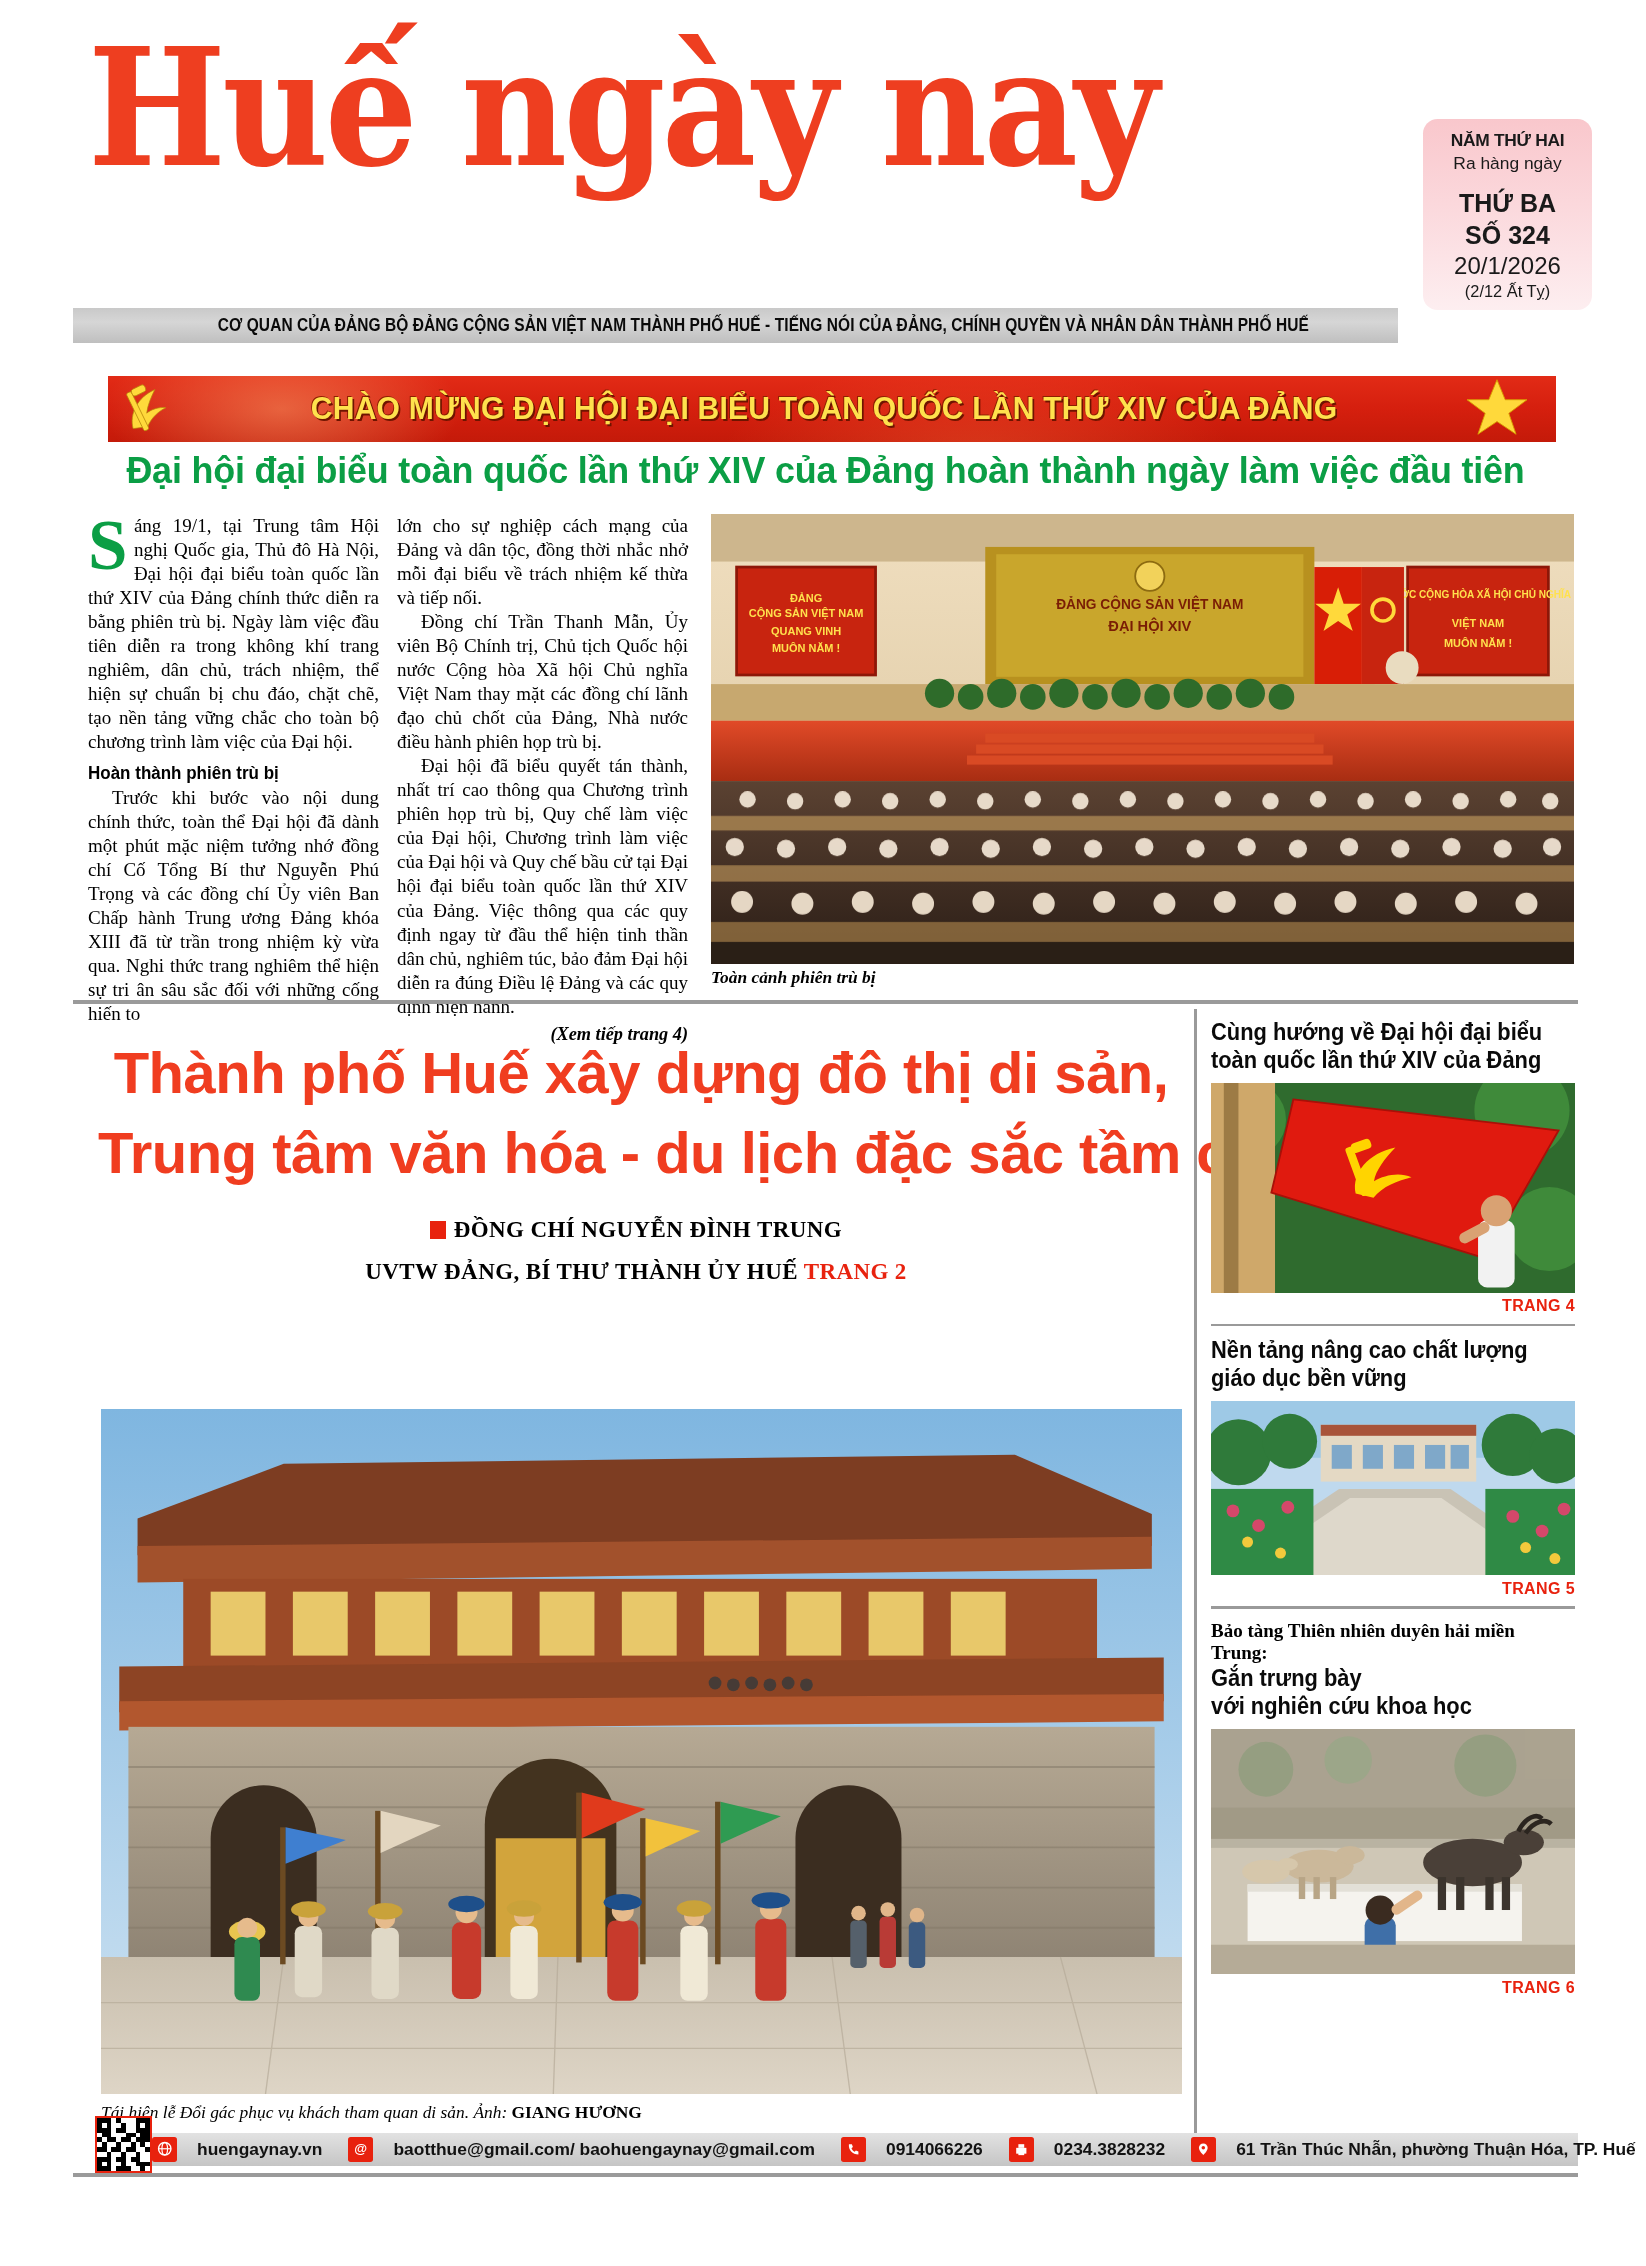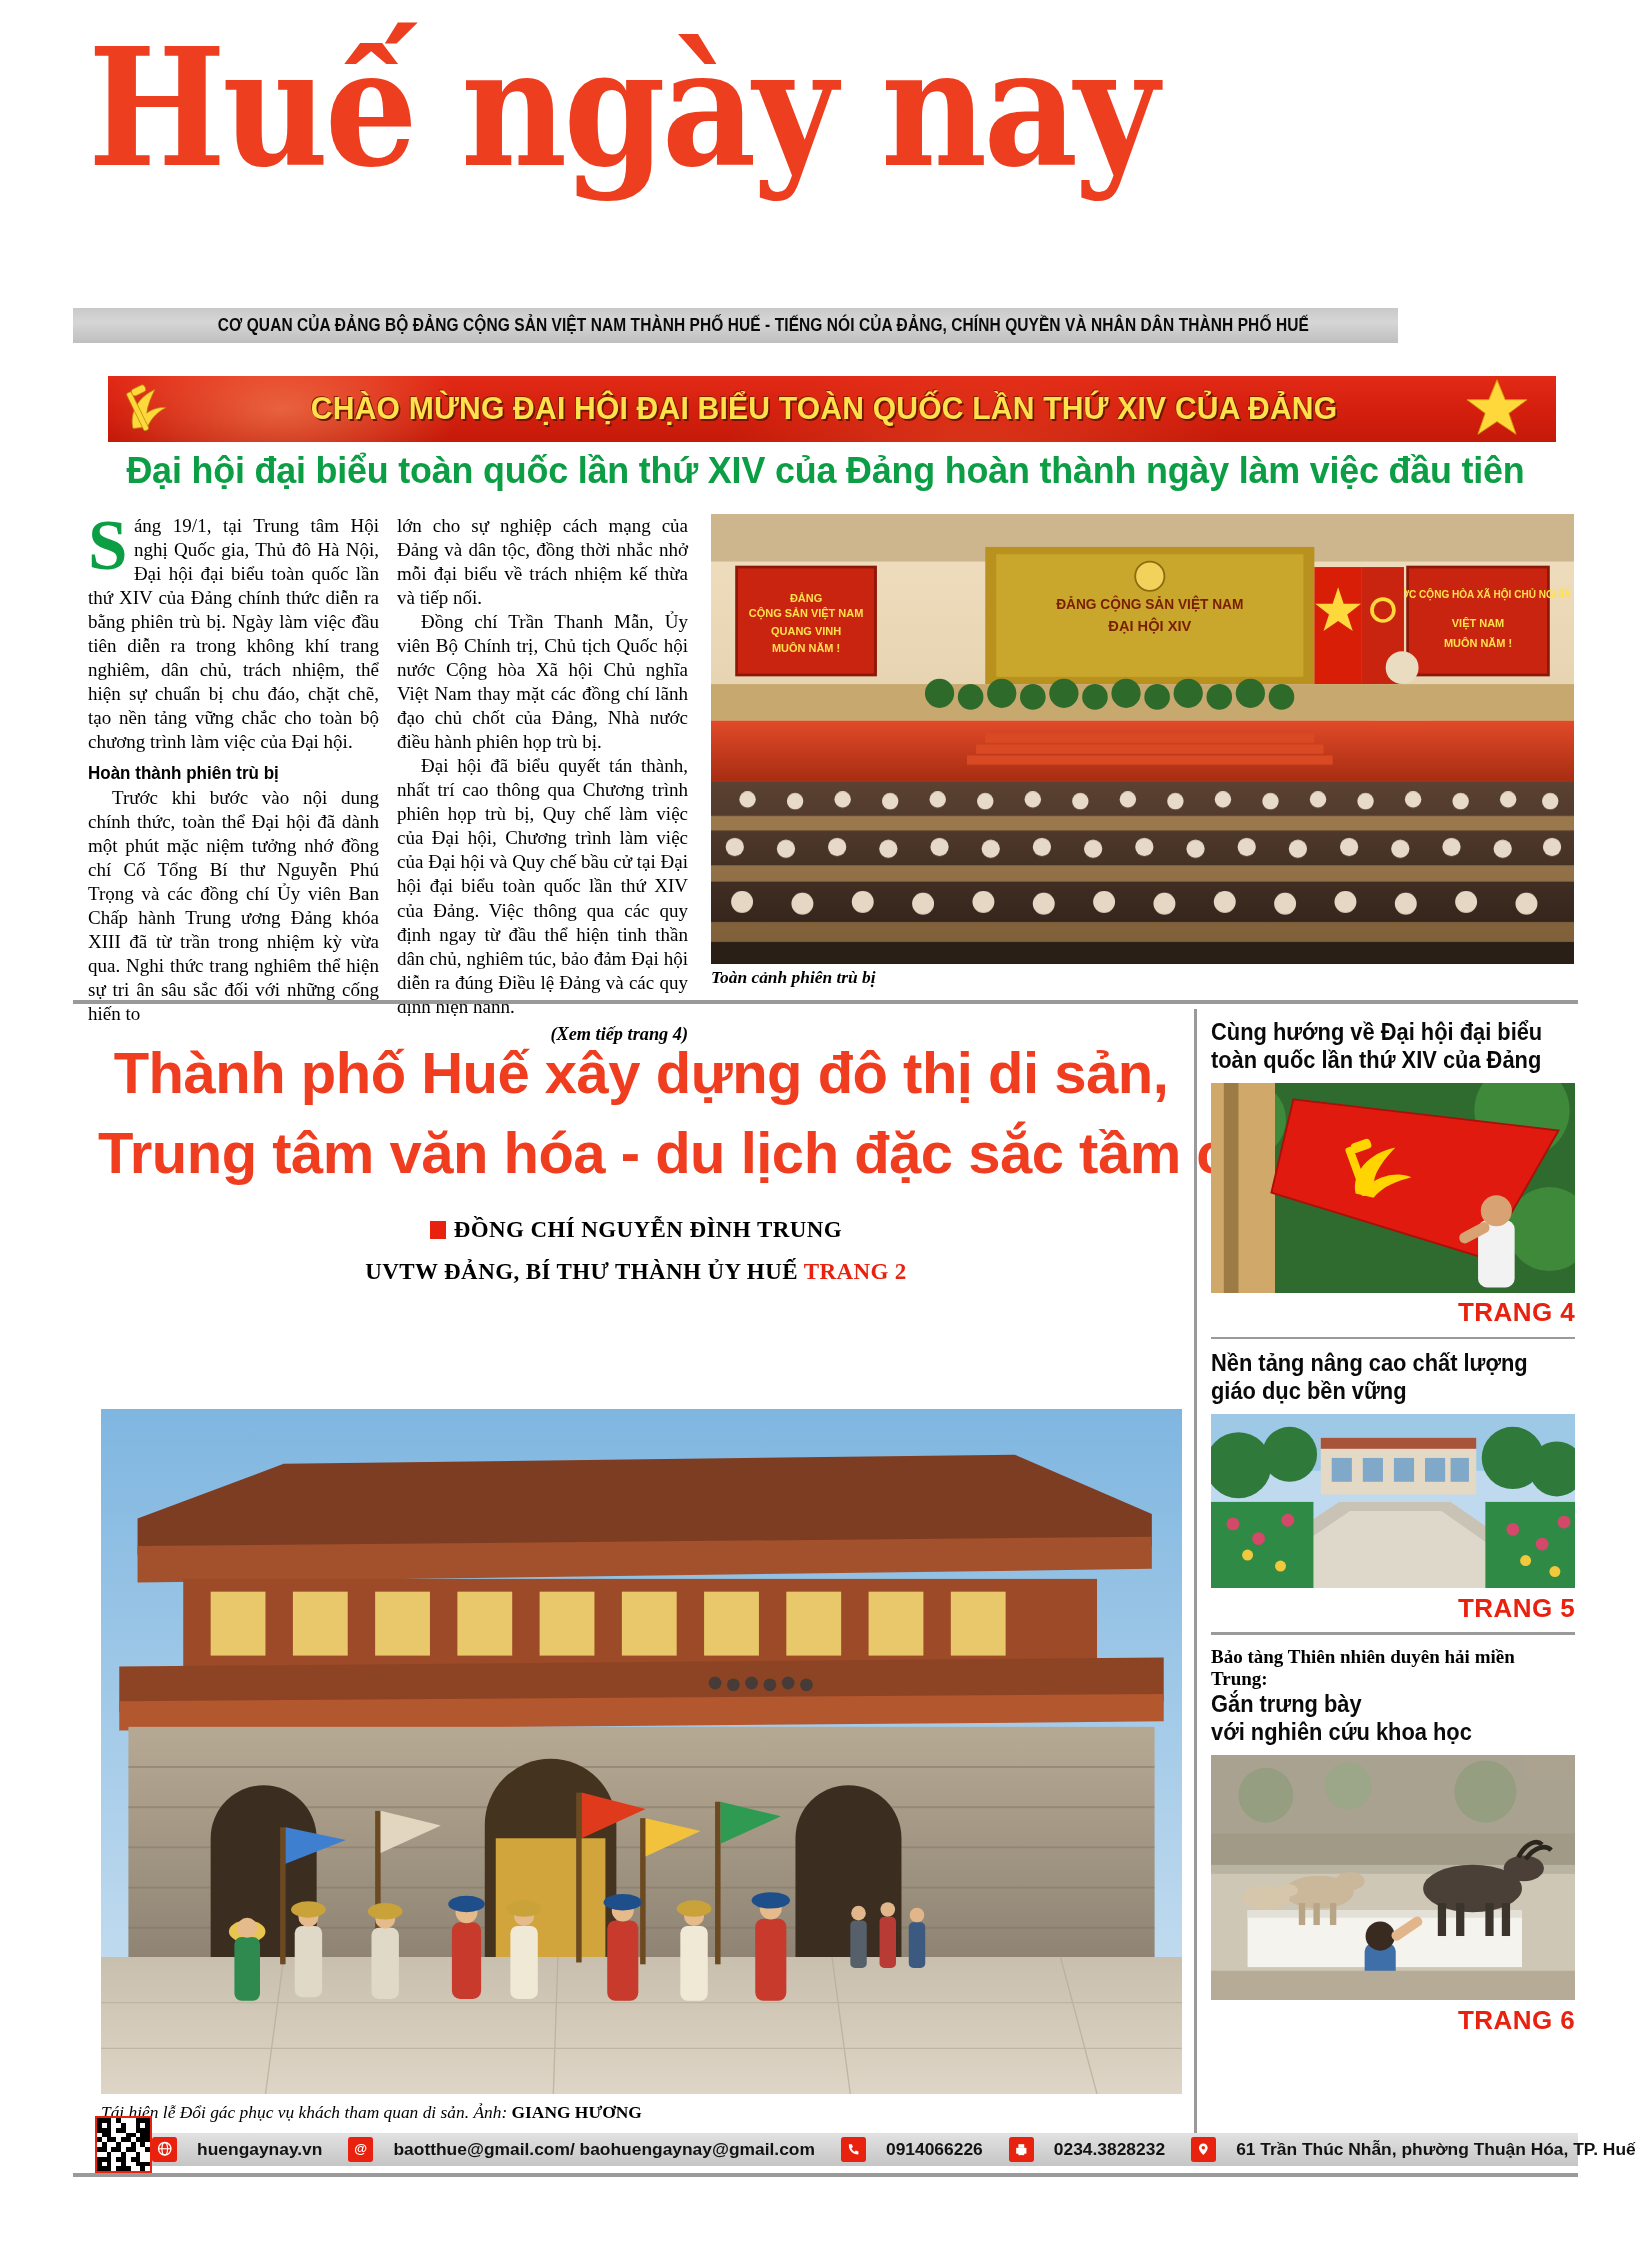--- a/index.html
+++ b/index.html
@@ -172,21 +172,21 @@
     font-size: 19px; color: #000; margin-bottom: 1.8px;
   }
   .side-headline {
     font-family: "Liberation Sans", sans-serif; font-weight: 700;
     font-size: 23px; line-height: 1.21; color: #0a0a0a;
     transform: scaleX(0.95); transform-origin: left;
   }
   .side-photo { margin-top: 8.2px; width: 364px; overflow: hidden; position: relative; }
   .trang-tag {
     text-align: right; color: #e8220e; font-weight: 700;
-    font-family: "Liberation Sans", sans-serif; font-size: 26px;
+    font-family: "Liberation Sans", sans-serif; font-size: 16px;
     margin-top: 4.6px; letter-spacing: 0.4px;
   }
   .side-rule { height: 2.7px; background: #9a9a9a; margin: 8.2px 0 11px; }
 
   
   .footer-wrap { position: absolute; left: 95px; right: 69px; top: 2129px; height: 40px; }
   .footer-bar {
     position: absolute; left: 44px; right: 0; top: 3.7px; height: 33px;
     background: linear-gradient(180deg,#e2e2e2 0%, #d2d2d2 55%, #c5c5c5 100%);
     display: flex; align-items: center; gap: 13px;
@@ -206,20 +206,28 @@
   .ftxt { font-size: 17.4px; font-weight: 700; color: #121212; white-space: nowrap; }
 </style>
 </head>
 <body>
 
 <div class="page">
 
   <div class="masthead">
     <div class="masthead-title">Huế ngày nay</div>
 
+    <div class="issue-box">
+      <div class="issue-line1">NĂM THỨ HAI</div>
+      <div class="issue-line2">Ra hàng ngày</div>
+      <div class="issue-big">THỨ BA</div>
+      <div class="issue-big" style="margin-top:0">SỐ 324</div>
+      <div class="issue-date">20/1/2026</div>
+      <div class="issue-lunar">(2/12 Ất Tỵ)</div>
+    </div>
 
     <div class="tagline">
       <span>CƠ QUAN CỦA ĐẢNG BỘ ĐẢNG CỘNG SẢN VIỆT NAM THÀNH PHỐ HUẾ - TIẾNG NÓI CỦA ĐẢNG, CHÍNH QUYỀN VÀ NHÂN DÂN THÀNH PHỐ HUẾ</span>
     </div>
   </div>
 
   <div class="congress-banner">
     <div class="hammer-sickle">
       <svg viewBox="0 0 66 62" width="60" height="57" aria-hidden="true">
         <g fill="#ffd93b" stroke="#b8860b" stroke-width="0.8">

